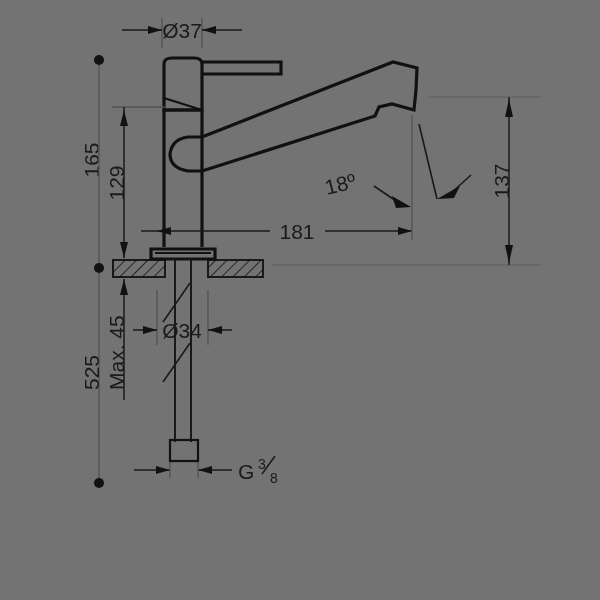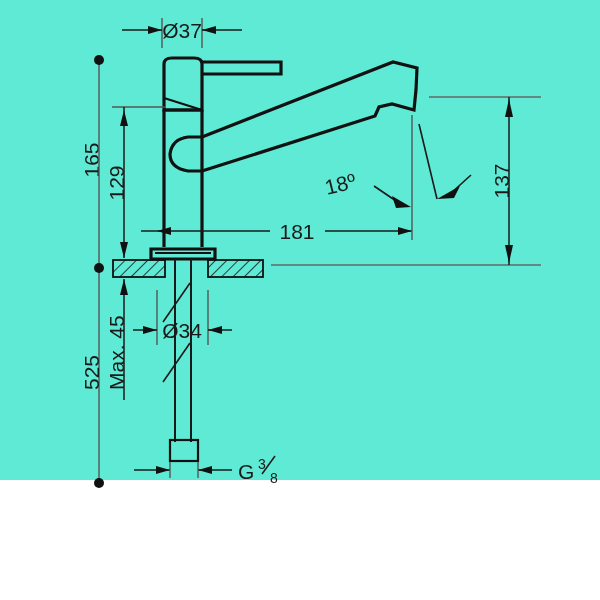--- a/index.html
+++ b/index.html
@@ -9,22 +9,22 @@
   }
   body {
     width: 600px;
     height: 600px;
     font-family: "Liberation Sans", sans-serif;
     overflow: hidden;
   }
   #drawing-root {
     position: relative;
     width: 600px;
-    height: 480px;
-    background: #5eead4;
+    height: 600px;
+    background: #737373;
   }
   svg.sheet {
     position: absolute;
     top: 0;
     left: 0;
     width: 600px;
     height: 600px;
     display: block;
   }
   .dim-text {

